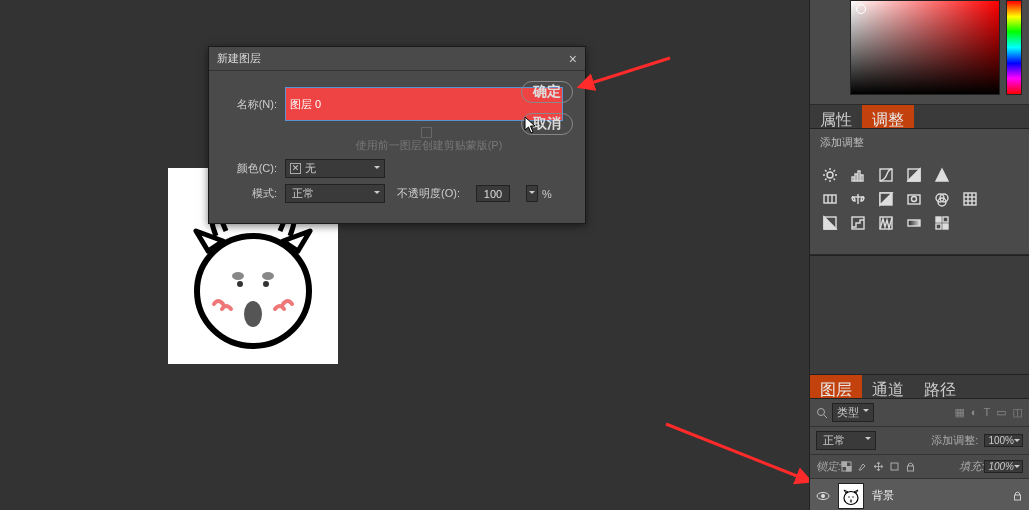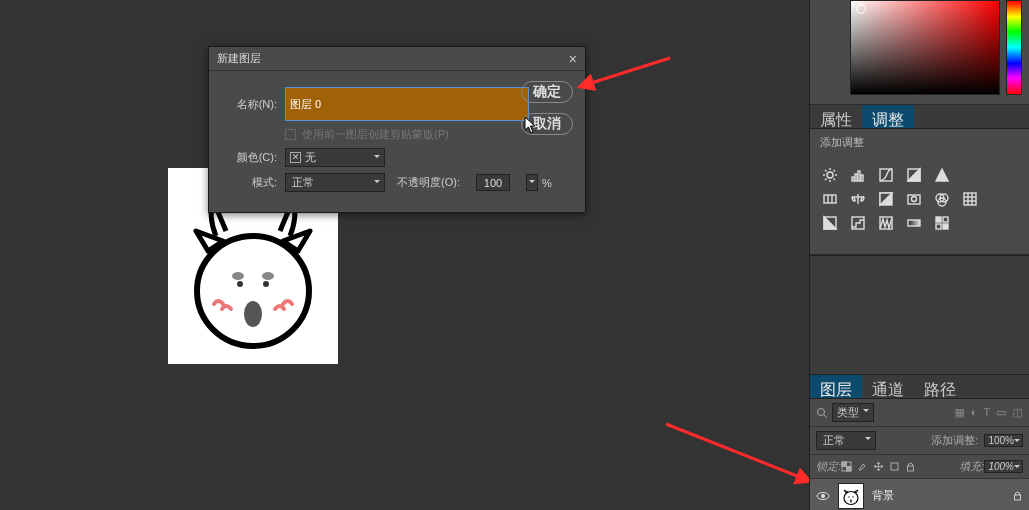--- a/index.html
+++ b/index.html
@@ -15,21 +15,21 @@
       linear-gradient(to right, #fff 0%, rgba(255,255,255,0) 100%),
       #ff0000; border:1px solid #222;}
   .hue-strip { position: absolute; left: 196px; top:0; width: 16px; height: 95px;
       background: linear-gradient(to bottom,#ff0000 0%,#ffff00 17%,#00ff00 33%,#00ffff 50%,#0000ff 67%,#ff00ff 83%,#ff0000 100%); border:1px solid #222;}
   .color-picker-dot{position:absolute;left:46px;top:4px;width:10px;height:10px;border:1px solid #fff;border-radius:50%;}
 
   
   .props-panel { border-bottom:1px solid #2a2a2a; }
   .panel-tabs { display:flex; height:24px; background:#3a3a3a; border-bottom:1px solid #222;}
   .panel-tab { font-size:16px; color:#ccc; padding:5px 10px 0; cursor:pointer;}
-  .panel-tab.active{ background:#0c4a6e; color:#e8e8e8;}
+  .panel-tab.active{ background:#c2410c; color:#e8e8e8;}
   .panel-sub { font-size:11px; color:#bbb; padding:6px 10px;}
   .icon-grid { padding:4px 10px 16px; }
   .icon-row { display:flex; gap:8px; margin:6px 0;}
   .adj-icon { width:20px; height:18px; display:flex; align-items:center; justify-content:center; color:#ddd;}
   .adj-icon svg{width:16px;height:16px;stroke:#ddd;fill:none;stroke-width:1.4;}
   .adj-icon.filled svg{fill:#ddd;}
 
   
   .spacer-dark { height: 120px; background:#3c3c3c; border-top:1px solid #222; border-bottom:1px solid #222;}
 
@@ -62,21 +62,21 @@
   .canvas-img svg{width:150px;height:180px;}
 
   
   .dialog{position:absolute;left:208px;top:46px;width:378px;background:#4a4a4a;border:1px solid #1a1a1a;box-shadow:0 2px 8px rgba(0,0,0,0.5);}
   .dlg-title{height:24px;background:#4a4a4a;border-bottom:1px solid #333;display:flex;align-items:center;padding:0 8px;}
   .dlg-title-text{font-size:11px;color:#ddd;}
   .dlg-close{margin-left:auto;color:#ccc;font-size:14px;cursor:pointer;line-height:1;}
   .dlg-body{padding:10px 12px 14px;position:relative;}
   .dlg-row{display:flex;align-items:center;margin:6px 0;font-size:11px;color:#ccc;}
   .dlg-label{width:56px;text-align:right;margin-right:8px;color:#ccc;}
-  .name-input{width:244px;height:19px;background:#a16207;border:1px solid #5c92d0;color:#fff;font-size:11px;padding:16px 4px;}
+  .name-input{width:278px;height:19px;background:#ef4444;border:1px solid #5c92d0;color:#fff;font-size:11px;padding:16px 4px;}
   .dlg-check{width:11px;height:11px;border:1px solid #666;margin-right:6px;display:inline-block;}
   .dlg-check-label{color:#777;font-size:11px;}
   .color-dd{background:#3a3a3a;border:1px solid #222;color:#ccc;font-size:11px;padding:1px 14px 1px 4px;width:100px;position:relative;display:flex;align-items:center;gap:4px;}
   .color-dd:after{content:"";position:absolute;right:4px;top:6px;border:3px solid transparent;border-top-color:#ccc;}
   .xbox{width:11px;height:11px;border:1px solid #aaa;display:flex;align-items:center;justify-content:center;font-size:9px;line-height:1;}
   .mode-dd{background:#3a3a3a;border:1px solid #222;color:#ccc;font-size:11px;padding:1px 14px 1px 6px;width:100px;position:relative;}
   .mode-dd:after{content:"";position:absolute;right:4px;top:6px;border:3px solid transparent;border-top-color:#ccc;}
   .opac-input{background:#3a3a3a;border:1px solid #222;color:#ddd;font-size:11px;width:34px;height:17px;text-align:center;margin:0 16px;}
   .opac-dd{width:12px;height:17px;background:#3a3a3a;border:1px solid #222;position:relative;}
   .opac-dd:after{content:"";position:absolute;left:2px;top:5px;border:3px solid transparent;border-top-color:#ccc;}
@@ -120,21 +120,21 @@
   </div>
   <div class="dlg-body">
     <div class="dlg-btns">
       <div class="dlg-btn">确定</div>
       <div class="dlg-btn">取消</div>
     </div>
     <div class="dlg-row">
       <span class="dlg-label">名称(N):</span>
       <input class="name-input" value="图层 0" style="">
     </div>
-    <div class="dlg-row" style="padding-left:64px;">
+    <div class="dlg-row" style="padding-left:64px;flex-direction:column;">
       <span class="dlg-check"></span>
       <span class="dlg-check-label">使用前一图层创建剪贴蒙版(P)</span>
     </div>
     <div class="dlg-row">
       <span class="dlg-label">颜色(C):</span>
       <div class="color-dd">
         <span class="xbox">✕</span>
         <span>无</span>
       </div>
     </div>

